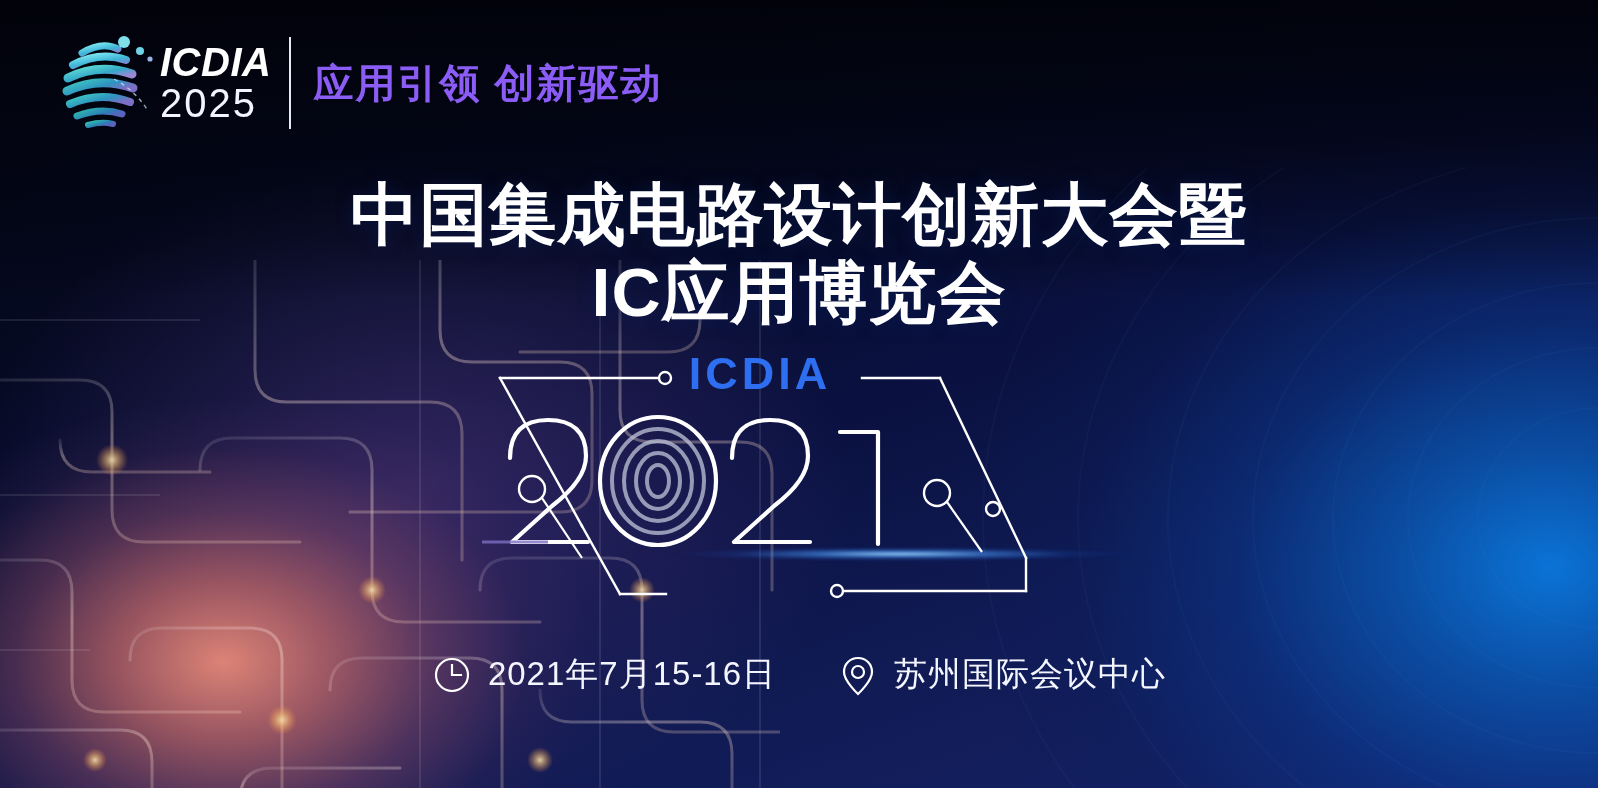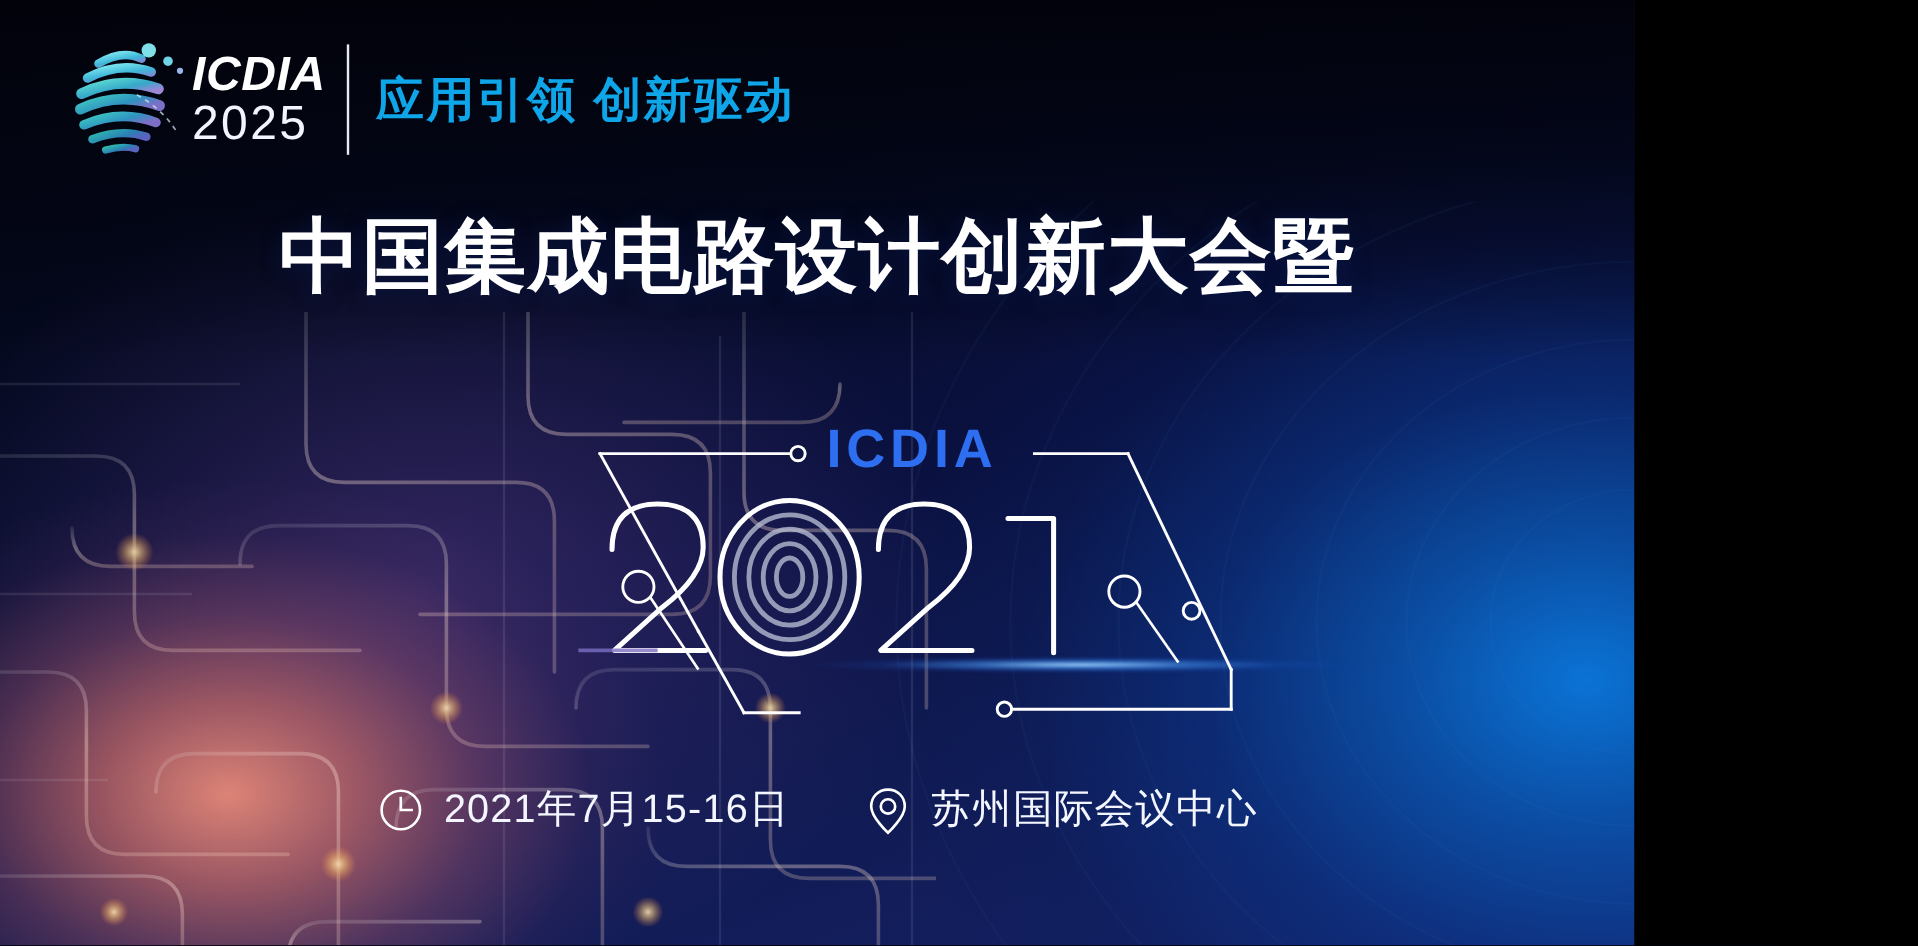--- a/index.html
+++ b/index.html
@@ -1,20 +1,20 @@
 <!DOCTYPE html>
 <html><head>
 <meta charset="utf-8">
 <style>
   html,body{margin:0;padding:0;background:#000;}
   body{font-family:"Liberation Sans","DejaVu Sans",sans-serif;}
 
   #poster{
     position:relative;
-    width:1362px;height:788px;
+    width:1598px;height:788px;
     overflow:hidden;
     background:#05081c;
   }
 
   
   .bg-base{
     position:absolute;inset:0;
     background:
       linear-gradient(160deg,#03040e 0%,#050a23 28%,#0a1140 52%,#101a52 70%,#16236a 100%);
   }
@@ -66,21 +66,21 @@
     font-size:40px;font-weight:bold;font-style:italic;color:#fff;
     letter-spacing:.5px;line-height:.95;
   }
   .logo-year{
     font-size:40px;color:#f2f4ff;line-height:1.0;letter-spacing:2px;
     font-family:"Liberation Sans","DejaVu Sans",sans-serif;
     font-weight:300;margin-top:2px;
   }
   .logo-divider{width:2px;height:92px;background:#e8eaf2;margin:0 22px 0 18px;}
   .tagline{
-    font-size:40px;font-weight:bold;color:#0ea5e9;letter-spacing:2px;white-space:nowrap;
+    font-size:40px;font-weight:bold;color:#8b5cf6;letter-spacing:2px;white-space:nowrap;
   }
 
   
   .title-block{position:absolute;left:0;right:0;top:176px;text-align:center;}
   .title-line{
     color:#ffffff;font-weight:bold;font-size:68px;line-height:1.14;letter-spacing:1px;
     text-shadow:0 2px 16px rgba(10,30,90,.55);
   }
 
   
@@ -215,20 +215,21 @@
       <div class="logo-year">2025</div>
     </div>
 
     <div class="logo-divider"></div>
 
     <div class="tagline">应用引领 创新驱动</div>
   </div>
 
   <div class="title-block">
     <div class="title-line">中国集成电路设计创新大会暨</div>
+    <div class="title-line">IC应用博览会</div>
   </div>
 
   <div class="emblem">
 
     <svg width="580" height="262" viewBox="0 0 580 262">
       <g fill="none" stroke="#ffffff" stroke-width="2.4" stroke-linecap="square">
 
         <path d="M188 32 H30"></path>
         <path d="M30 32 L112 180"></path>
 

